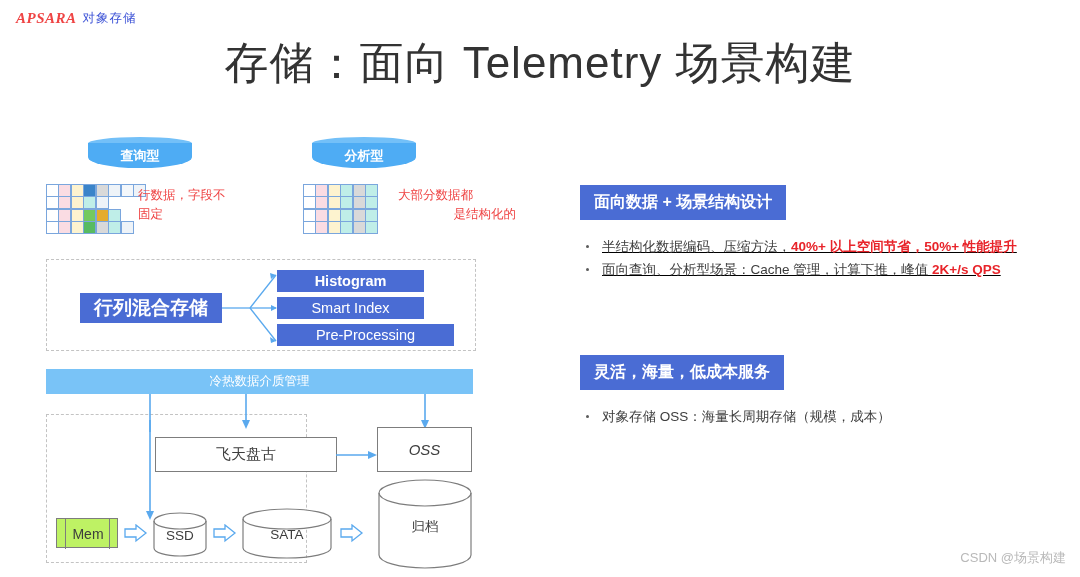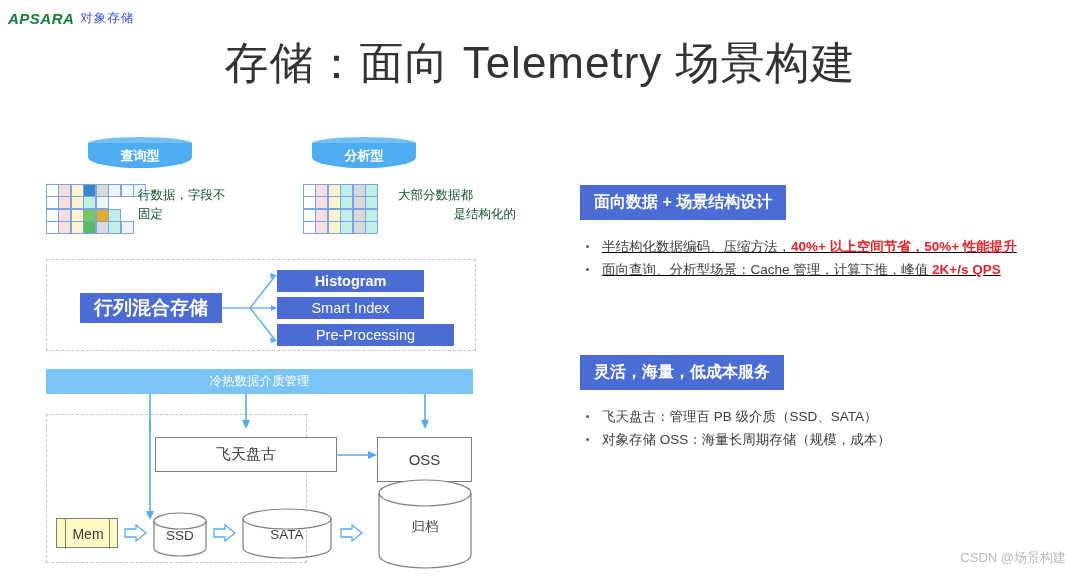--- a/index.html
+++ b/index.html
@@ -8,23 +8,23 @@
     background:#ffffff;
     font-family:"Liberation Sans","DejaVu Sans",sans-serif;
     position:relative;overflow:hidden;
     -webkit-font-smoothing:antialiased;
   }
   .abs{position:absolute;}
 
   
   #brand{left:8px;top:10px;display:flex;align-items:center;gap:6px;}
   #brand .mark{
-    font-family:Liberation Sans, sans-serif;
+    font-family:Liberation Serif, serif;
     font-weight:bold;font-size:15px;letter-spacing:.5px;
-    color:#15803d;font-style:italic;
+    color:#ef4444;font-style:italic;margin-left:8px;
   }
   #brand .cn{font-size:12.5px;color:#3b51d6;letter-spacing:1px;}
 
   
   #title{
     left:0;top:34px;width:1080px;text-align:center;
     font-size:44px;color:#333333;letter-spacing:1px;
     white-space:nowrap;
   }
 
@@ -44,21 +44,21 @@
   }
 
   
   .grid{display:flex;flex-direction:column;gap:0;}
   .grow{display:flex;}
   .cell{
     width:13px;height:13px;box-sizing:border-box;
     border:1px solid #7aa6dd;background:#ffffff;
     margin:-0.5px 0 0 -0.5px;
   }
-  .cap{font-size:12.5px;color:#14532d;line-height:19px;}
+  .cap{font-size:12.5px;color:#ef4444;line-height:19px;}
 
   
   .dashed{border:1px dashed #c3c3c3;box-sizing:border-box;}
 
   
   .bbox{
     background:#4a6cd4;color:#ffffff;
     display:flex;align-items:center;justify-content:center;
     font-size:14.5px;box-sizing:border-box;
   }
@@ -80,21 +80,21 @@
   
   .scyl{position:absolute;}
   .scyl svg{display:block;}
   .scyl .t{
     position:absolute;left:0;width:100%;text-align:center;
     font-size:13.5px;color:#3d3d3d;
   }
 
   
   #mem{width:62px;height:30px;border:1.2px solid #7d7d7d;box-sizing:border-box;
-       position:absolute;background:#fef9c3;}
+       position:absolute;background:#bef264;}
   #mem .pin{position:absolute;top:0;width:1.2px;height:30px;background:#7d7d7d;}
   #mem .txt{position:absolute;left:0;top:0;width:62px;height:30px;
             display:flex;align-items:center;justify-content:center;
             font-size:14px;color:#3d3d3d;}
 
   
   .rhead{
     background:#4a6cd4;color:#fff;font-weight:bold;font-size:16px;
     display:inline-flex;align-items:center;padding:7px 14px;
   }
@@ -254,21 +254,21 @@
   <polygon points="385,37 381,28 389,28" fill="#5aa9ee"></polygon>
 </svg>
 <svg class="abs" style="left:40px;top:420px;" width="140" height="110">
   <path d="M110,0 L110,93" stroke="#5aa9ee" stroke-width="1.6" fill="none"></path>
   <polygon points="110,100 106,91 114,91" fill="#5aa9ee"></polygon>
 </svg>
 
 <div class="abs gbox" style="left:155px;top:437px;width:182px;height:35px;">
   <span>飞天盘古</span>
 </div>
-<div class="abs gbox" style="left:377px;top:437px;width:95px;height:45px;">
+<div class="abs gbox" style="left:377px;top:427px;width:95px;height:45px;font-style:italic;">
   <span>OSS</span>
 </div>
 <svg class="abs" style="left:336px;top:448px;" width="45" height="16">
   <path d="M0,7 L34,7" stroke="#5aa9ee" stroke-width="1.5" fill="none"></path>
   <polygon points="41,7 32,3 32,11" fill="#5aa9ee"></polygon>
 </svg>
 
 <div class="scyl" style="left:377px;top:478px;width:96px;height:92px;">
   <svg width="96" height="92" viewBox="0 0 96 92">
     <ellipse cx="48" cy="15" rx="46" ry="13" fill="#fff" stroke="#7d7d7d" stroke-width="1.2"></ellipse>
@@ -321,18 +321,17 @@
   <div class="rhead">面向数据 + 场景结构设计</div>
   <ul class="blist" id="bullets-1" style="margin-top:16px;width:440px;">
       <li><span>半结构化数据编码、压缩方法，</span><span class="hi">40%+ 以上空间节省，50%+ 性能提升</span></li>
       <li><span>面向查询、分析型场景：Cache 管理，计算下推，峰值 </span><span class="hi">2K+/s QPS</span></li>
     </ul>
 </div>
 
 <div class="abs" style="left:580px;top:355px;">
   <div class="rhead">灵活，海量，低成本服务</div>
   <ul class="blist" id="bullets-2" style="margin-top:16px;width:440px;">
-      <li><span>飞天盘古：管理百 PB 级介质（SSD、SATA）</span></li>
       <li><span>对象存储 OSS：海量长周期存储（规模，成本）</span></li>
     </ul>
 </div>
 
 <div class="abs" id="wm">CSDN @场景构建</div>
 
 </body></html>

